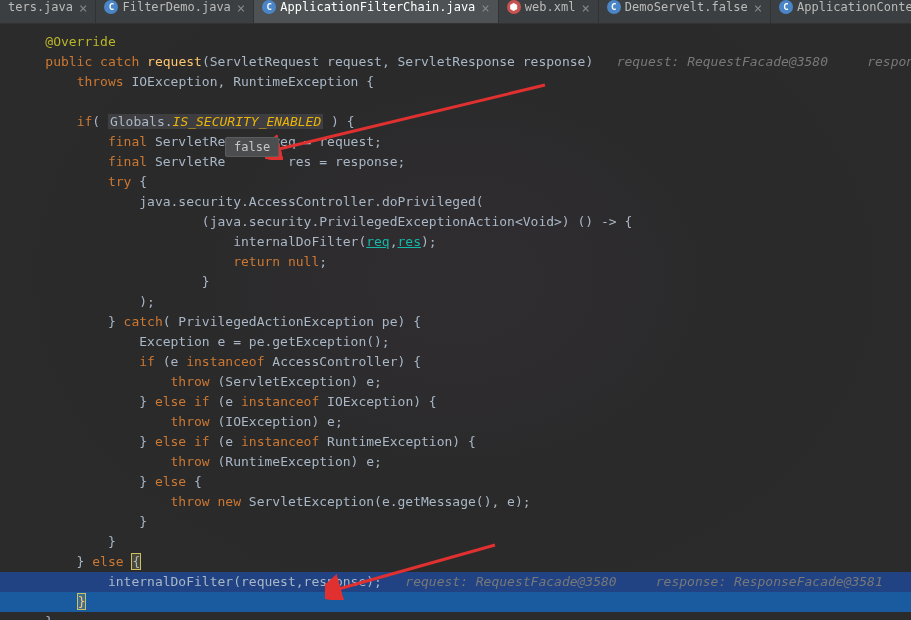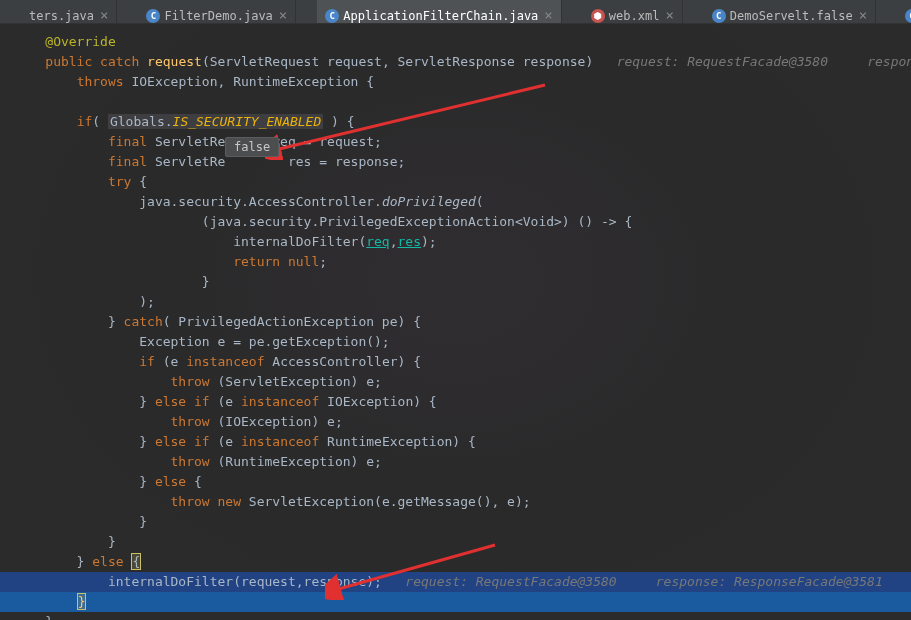--- a/index.html
+++ b/index.html
@@ -23,29 +23,28 @@
     .tabs {
       display: flex;
       background: #3c3f41;
       height: 24px;
       border-bottom: 1px solid #323232;
       position: relative;
       z-index: 2;
     }
     .tab {
       display: flex;
-      align-items: flex-end;
+      align-items: flex-start;
       padding: 0 8px;
       font-size: 12px;
       color: #bbbbbb;
       border-right: 1px solid #323232;
       cursor: pointer;
       gap: 4px;
       white-space: nowrap;
-      margin-left: 21px;
     }
     .tab.active {
       background: #4e5254;
       color: #ffffff;
     }
     .tab-icon {
       width: 14px;
       height: 14px;
       border-radius: 50%;
       display: inline-flex;
@@ -152,21 +151,21 @@
 
 <div class="editor">
 <div class="line">    <span class="ann">@Override</span></div>
 <div class="line">    <span class="kw">public</span> <span class="kw">catch</span> <span class="method">request</span><span>(ServletRequest request, ServletResponse response)</span>   <span class="hint">request: RequestFacade@3580     respon</span></div>
 <div class="line">        <span class="kw">throws</span> <span>IOException, RuntimeException {</span></div>
 <div class="line"> </div>
 <div class="line">        <span class="kw">if</span>( <span class="highlight-bg"><span>Globals</span>.<span class="const">IS_SECURITY_ENABLED</span></span> ) {</div>
 <div class="line">            <span class="kw">final</span> <span>ServletRequest req = request;</span></div>
 <div class="line">            <span class="kw">final</span> <span>ServletRe        res = response;</span></div>
 <div class="line">            <span class="kw">try</span> {</div>
-<div class="line">                <span>java.security.AccessController.</span><span style="font-style:italic">doPrivileged</span>(</div>
+<div class="line">                <span>java.security.AccessController.</span><span style="">doPrivileged</span>(</div>
 <div class="line">                        <span>(java.security.PrivilegedExceptionAction&lt;Void&gt;) () -&gt; {</span></div>
 <div class="line">                            <span>internalDoFilter(</span><span class="link">req</span>,<span class="link">res</span>);</div>
 <div class="line">                            <span class="kw">return</span> <span class="kw">null</span>;</div>
 <div class="line">                        }</div>
 <div class="line">                );</div>
 <div class="line">            } <span class="kw">catch</span><span>( PrivilegedActionException pe) {</span></div>
 <div class="line">                <span>Exception e = pe.getException();</span></div>
 <div class="line">                <span class="kw">if</span> (e <span class="kw">instanceof</span> <span>AccessController</span>) {</div>
 <div class="line">                    <span class="kw">throw</span> <span>(ServletException) e;</span></div>
 <div class="line">                } <span class="kw">else</span> <span class="kw">if</span> (e <span class="kw">instanceof</span> <span>IOException</span>) {</div>

